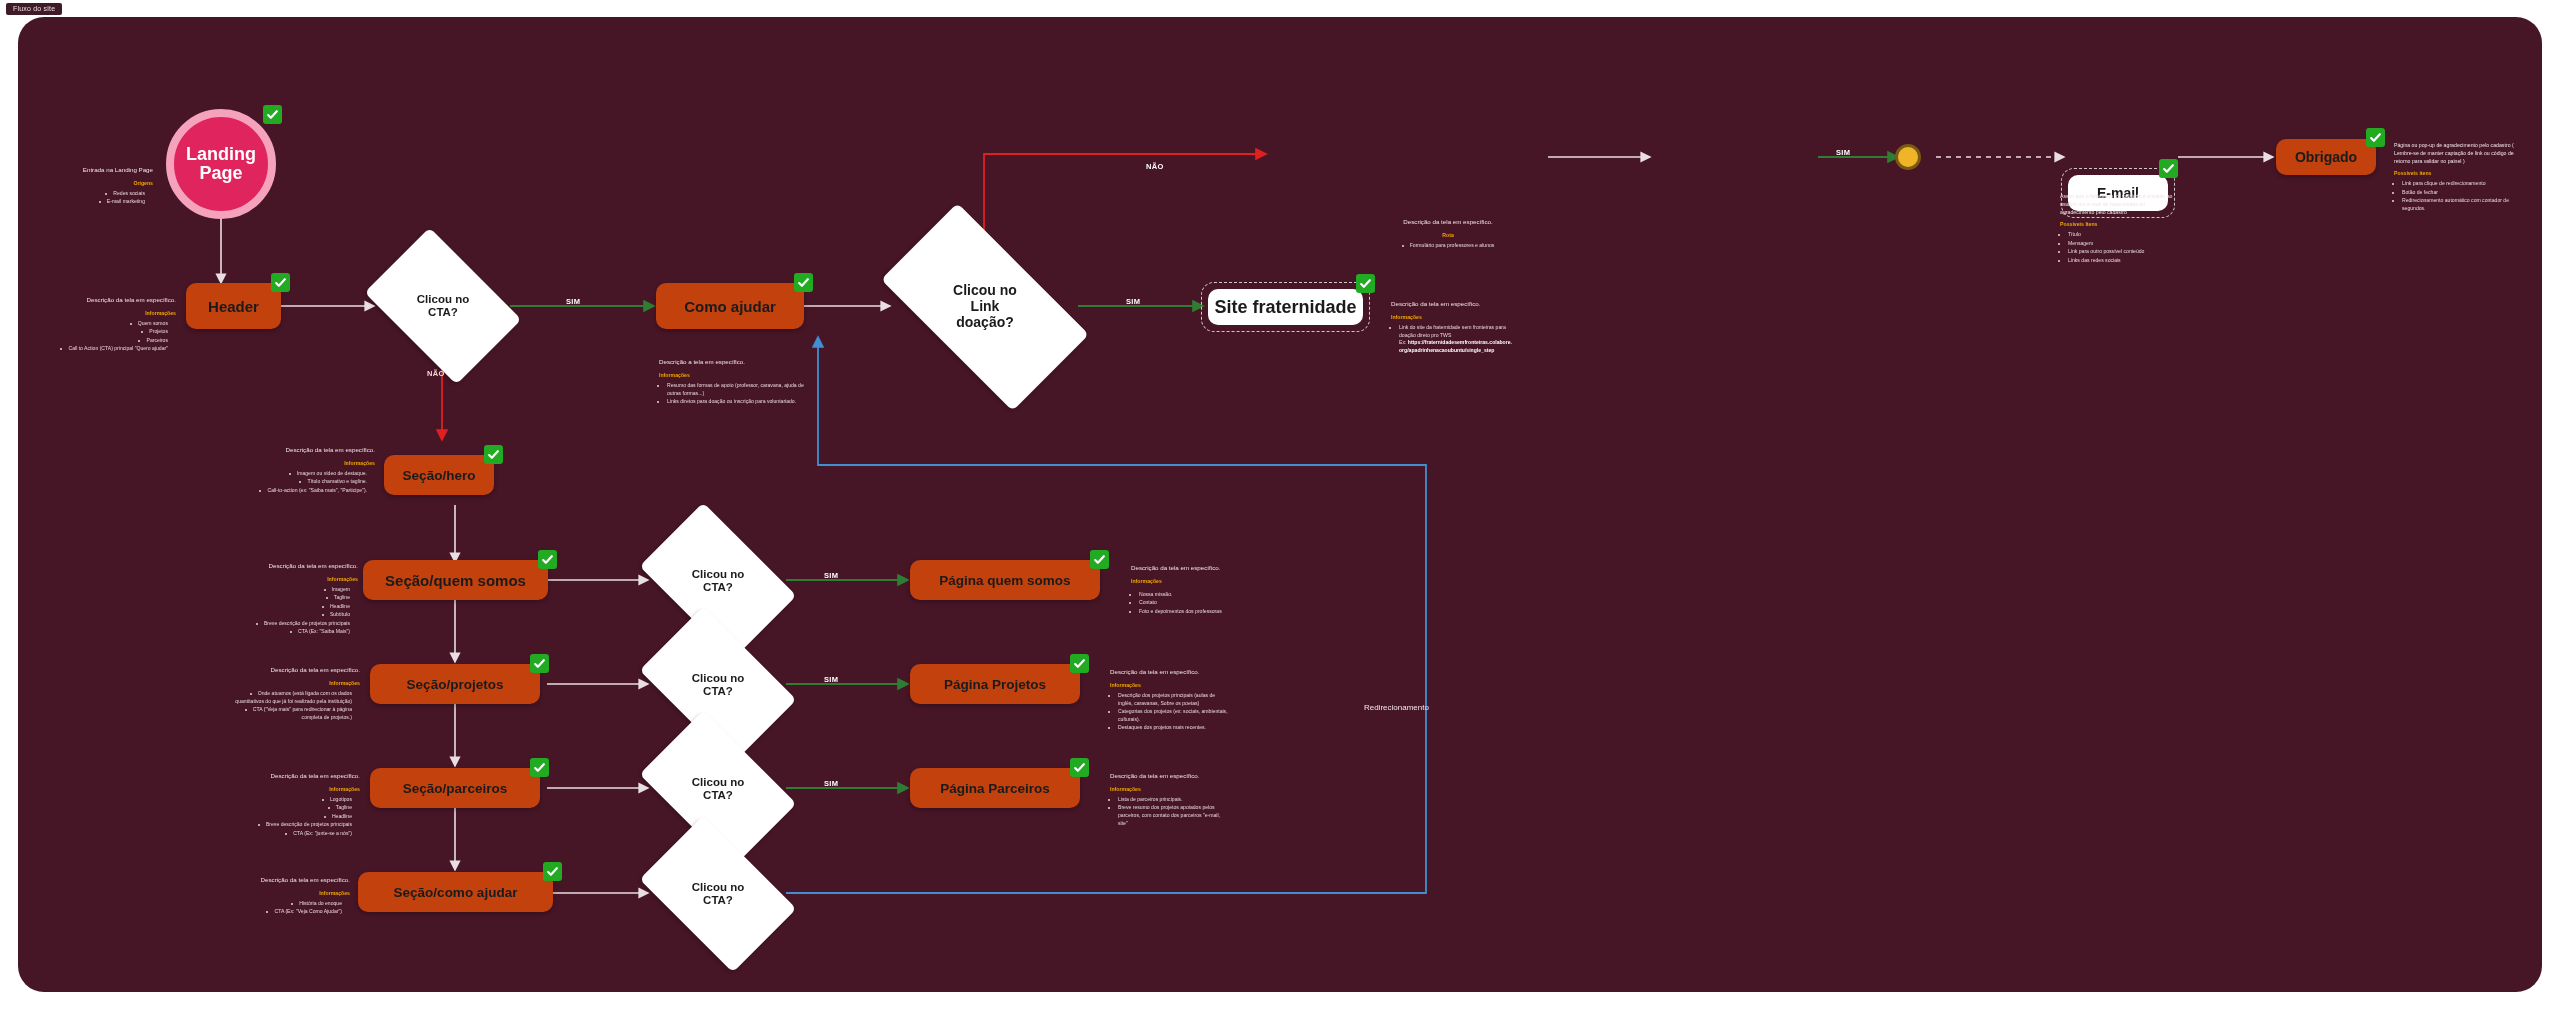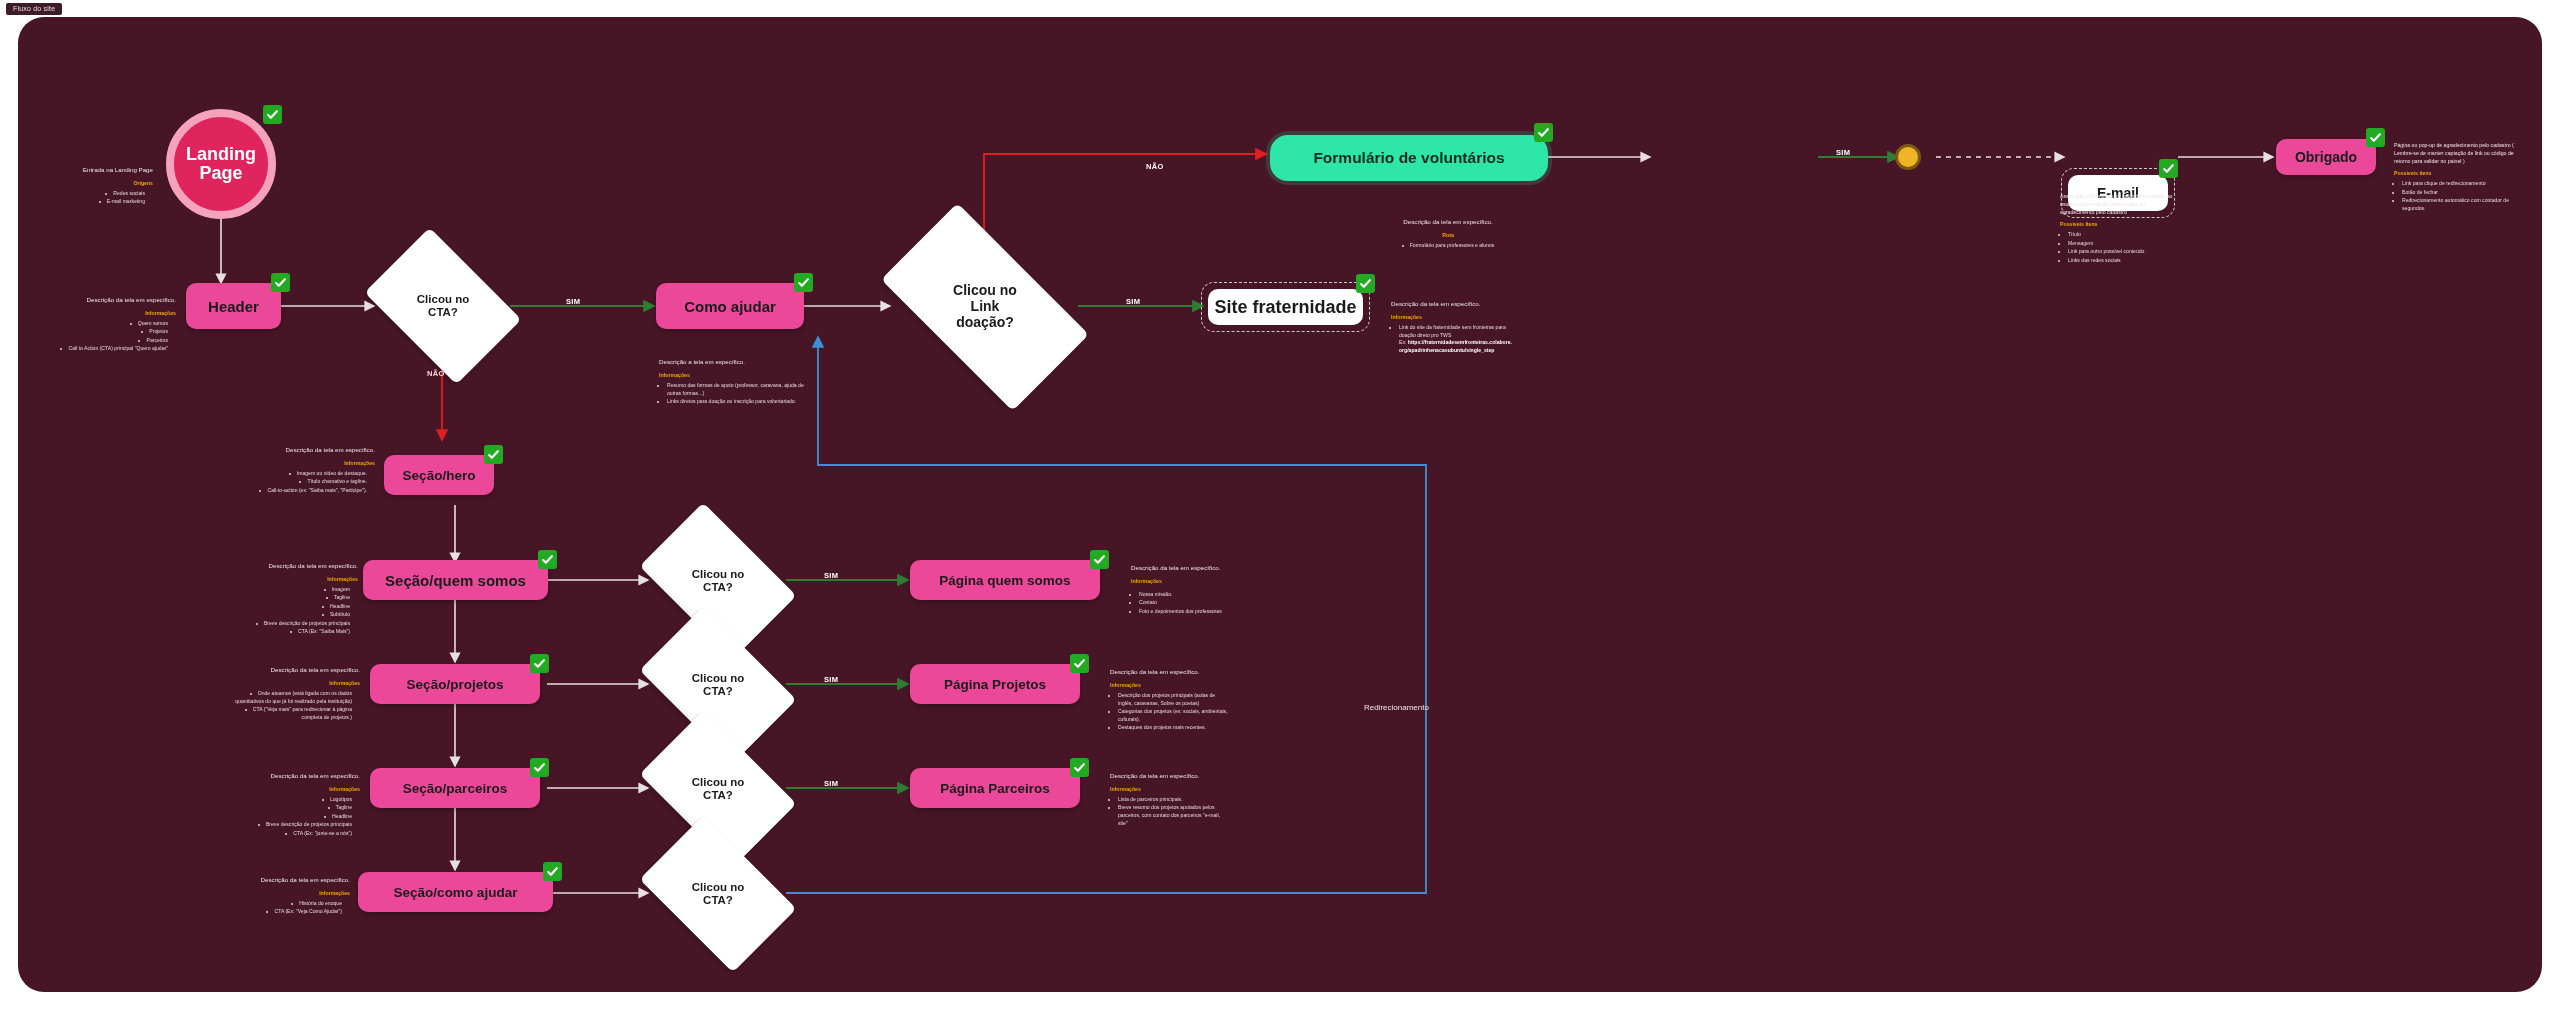--- a/index.html
+++ b/index.html
@@ -30,21 +30,21 @@
     width: 2524px; height: 975px;
     background: #461526;
     border-radius: 26px;
   }
 
   
   .node, .lbl, .desc, .edge-label, .conn { position: absolute; }
 
   
   .box {
-    background: #ec4899;
+    background: #c2410c;
     color: #1b1b1b;
     border-radius: 10px;
     display: flex; align-items: center; justify-content: center;
     font-weight: bold;
     text-align: center;
     box-shadow: 0 2px 4px rgba(0,0,0,.25);
     padding: 4px 8px;
   }
 
   
@@ -292,28 +292,20 @@
       </div>
     </div>
     <div class="desc" style="left:1373px; top:282px; width:123px;">
       <div class="head">Descrição da tela em específico.</div>
       <div class="sub">Informações</div>
       <ul>
           <li>Link do site da fraternidade sem fronteiras para doação direto pro TWS<br>Ex: <b class="u">https://fraternidadesemfronteiras.colabore.org/apadrinhenacaoubuntu/single_step</b></li>
         </ul>
     </div>
 
-    <div class="node pill-green" style="left:1252px; top:118px; width:278px; height:46px; font-size:15.5px;">
-      <span>Formulário de voluntários</span>
-      <div class="check" style="right:-9px; top:-16px;">
-        <svg viewBox="0 0 24 24" fill="none" stroke="#ffffff" stroke-width="4" stroke-linecap="round" stroke-linejoin="round">
-            <path d="M4 13l5 5L20 6"></path>
-          </svg>
-      </div>
-    </div>
     <div class="desc ta-c" style="left:1330px; top:200px; width:200px;">
       <div class="head">Descrição da tela em específico.</div>
       <div class="sub">Rota</div>
       <ul>
           <li>Formulário para professores e alunos</li>
         </ul>
     </div>
 
     <div class="edge-label" style="left:1818px; top:131px;">SIM</div>
 

